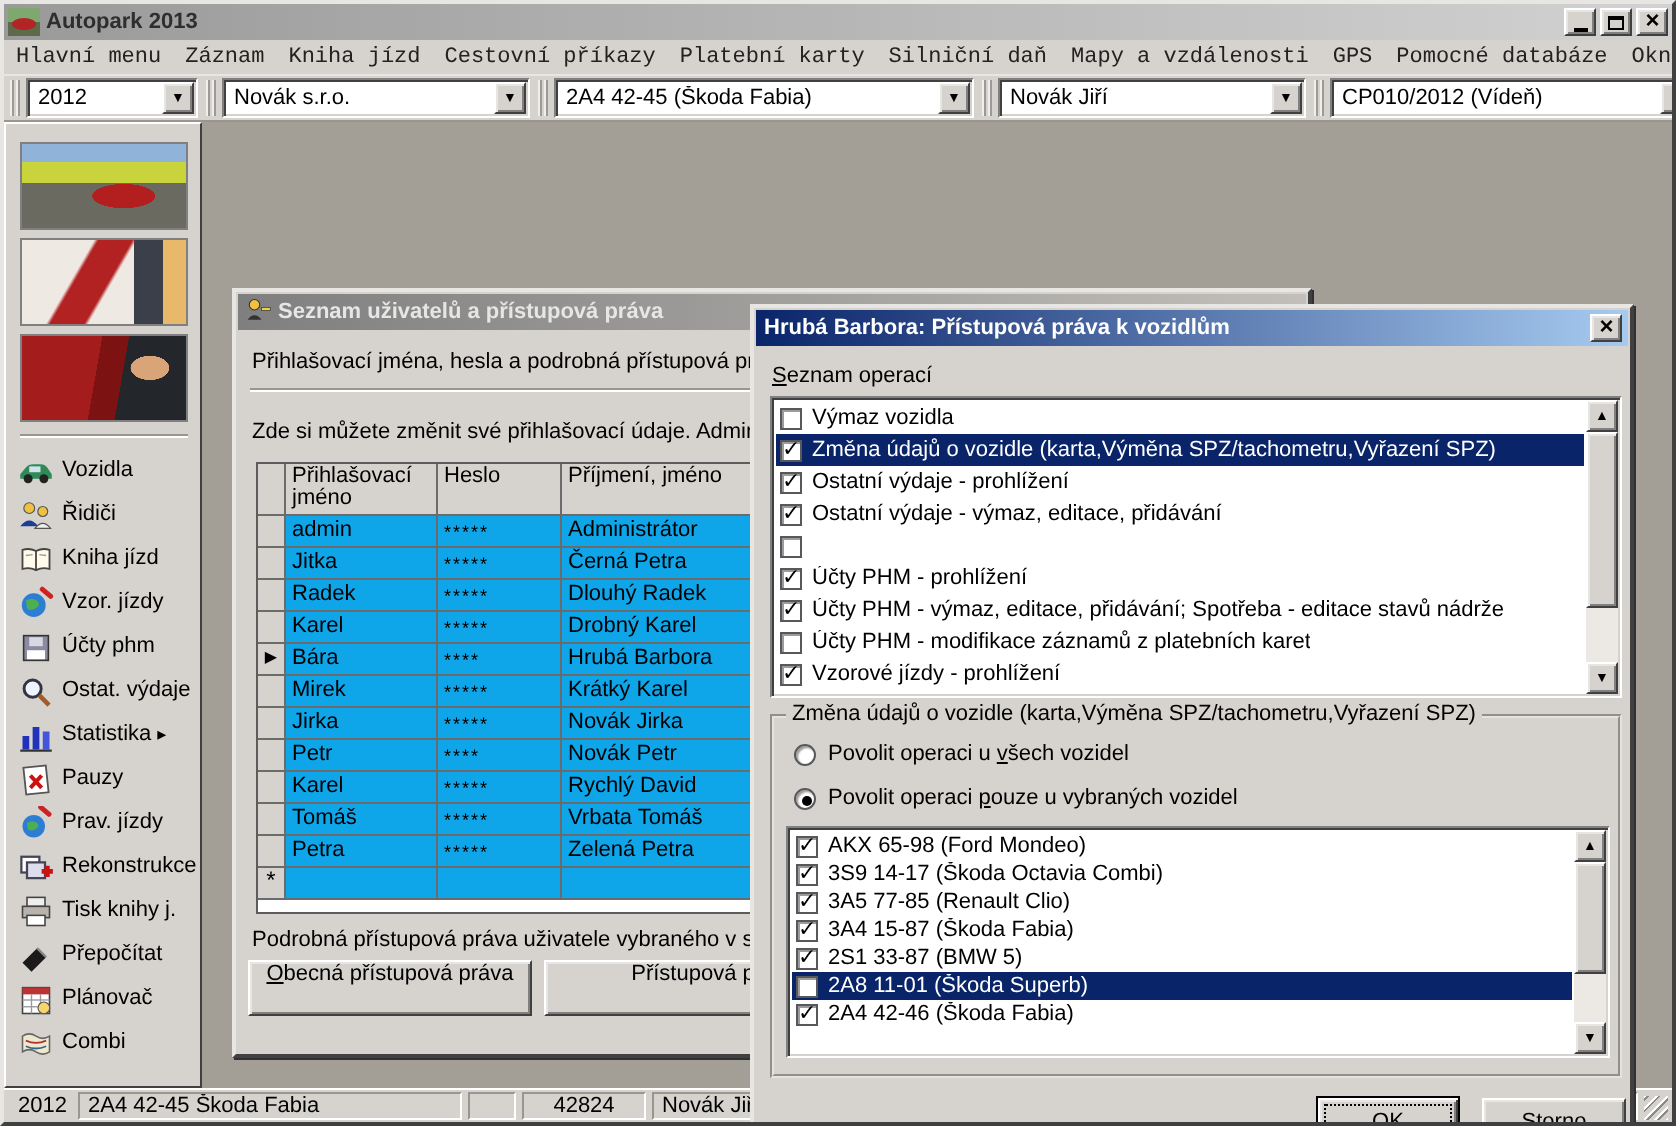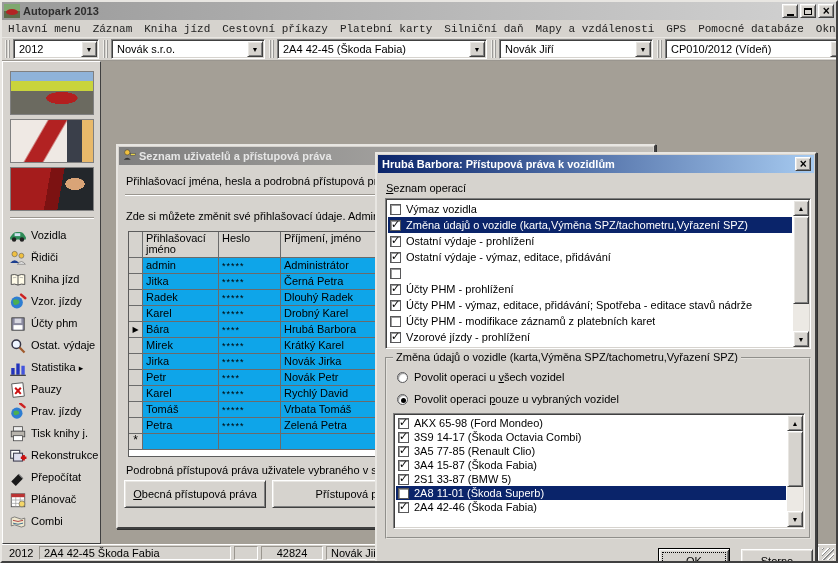--- a/index.html
+++ b/index.html
@@ -93,21 +93,21 @@
   .td { border-right:1px solid #6b6b6b; border-bottom:1px solid #6b6b6b; padding:1px 3px;
     background:#0ea5e9; overflow:hidden; white-space:nowrap; }
   .td.last { border-right:none; }
   .th { background:#d6d3ce; white-space:normal; line-height:11px; padding-top:1px; }
   .tsel { background:#d6d3ce; padding:0; text-align:center; }
   .pass { font-size:9px; letter-spacing:1px; padding-top:3px; }
   .row-arrow.show::after { content:"▶"; font-size:8px; line-height:14px; }
   .star { font-size:12px; line-height:13px; }
   .w1-btn { position:absolute; height:28px; background:#d6d3ce; border:1px solid;
     border-color:#fff #404040 #404040 #fff; box-shadow:inset 1px 1px 0 #e8e6e2, inset -1px -1px 0 #808080;
-    display:flex; align-items:center; justify-content:center; white-space:nowrap; padding:0 8px; }
+    display:flex; align-items:flex-start; justify-content:center; white-space:nowrap; padding:0 8px; }
   .u { text-decoration:underline; }
 
   
   .dlg { left:373px; top:91px; width:442px; height:427px; z-index:30; }
   .dlg-label { position:absolute; left:9px; top:28px; }
   .listbox { position:absolute; background:#fff; border:1px solid;
     border-color:#808080 #fff #fff #808080; box-shadow:inset 1px 1px 0 #404040, inset -1px -1px 0 #d6d3ce;
     overflow:hidden; }
   .lb-ops { left:8px; top:44px; width:426px; height:151px; }
   .items { position:absolute; left:2px; top:2px; right:18px; bottom:2px; overflow:hidden; }
@@ -317,33 +317,33 @@
       <div class="side-item">
         <span class="icon"><svg viewBox="0 0 16 16">
               <circle cx="7" cy="9" r="5" fill="#2d7dd2"></circle>
               <path d="M4 7.5 Q6.5 6 8.5 7.5 Q10 9 7.8 10.3 Q5.2 11.6 4.2 10 Z" fill="#4caf50"></path>
               <rect x="8.5" y="1" width="7" height="2.2" rx="1" transform="rotate(40 12 2)" fill="#cc2222"></rect>
             </svg></span>
         <span class="side-label">Prav. jízdy</span>
       </div>
       <div class="side-item">
         <span class="icon"><svg viewBox="0 0 16 16">
+              <rect x="1.5" y="3" width="8" height="7" fill="#fff" stroke="#445"></rect>
+              <rect x="4" y="5.5" width="8" height="7" fill="#dde" stroke="#445"></rect>
+              <path d="M10.5 9.5 h5 M13 7 v5" stroke="#cc1111" stroke-width="2.2"></path>
+            </svg></span>
+        <span class="side-label">Rekonstrukce</span>
+      </div>
+      <div class="side-item">
+        <span class="icon"><svg viewBox="0 0 16 16">
               <rect x="4" y="1.5" width="8" height="4" fill="#eee" stroke="#444" stroke-width="0.7"></rect>
               <rect x="2" y="5.5" width="12" height="5" fill="#b8b4ac" stroke="#444" stroke-width="0.7"></rect>
               <rect x="4" y="9.5" width="8" height="4.5" fill="#fff" stroke="#444" stroke-width="0.7"></rect>
             </svg></span>
         <span class="side-label">Tisk knihy j.</span>
-      </div>
-      <div class="side-item">
-        <span class="icon"><svg viewBox="0 0 16 16">
-              <rect x="1.5" y="3" width="8" height="7" fill="#fff" stroke="#445"></rect>
-              <rect x="4" y="5.5" width="8" height="7" fill="#dde" stroke="#445"></rect>
-              <path d="M10.5 9.5 h5 M13 7 v5" stroke="#cc1111" stroke-width="2.2"></path>
-            </svg></span>
-        <span class="side-label">Rekonstrukce</span>
       </div>
       <div class="side-item">
         <span class="icon"><svg viewBox="0 0 16 16">
               <path d="M2 11 L8.5 4.5 L12.5 8.5 L6 15 Z" fill="#1a1a1a"></path>
               <path d="M8.5 4.5 L12.5 8.5" stroke="#888" stroke-width="1"></path>
             </svg></span>
         <span class="side-label">Přepočítat</span>
       </div>
       <div class="side-item">
         <span class="icon"><svg viewBox="0 0 16 16">

